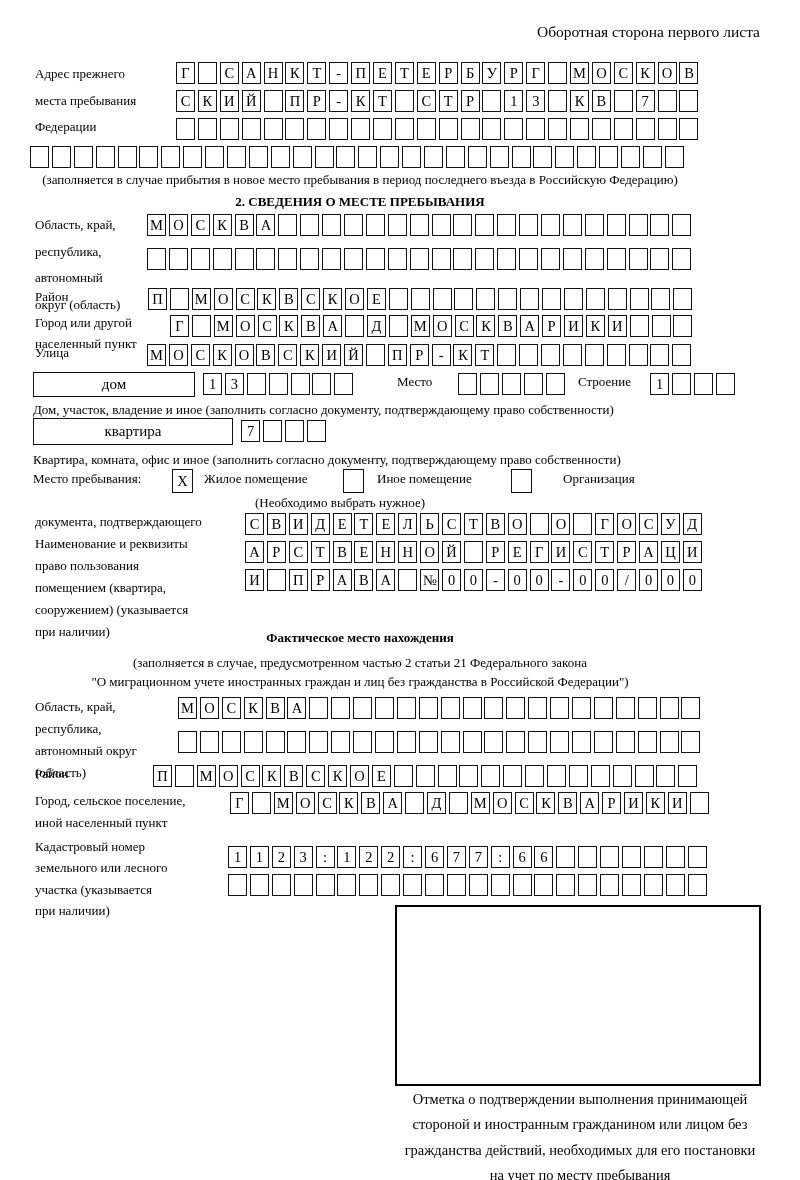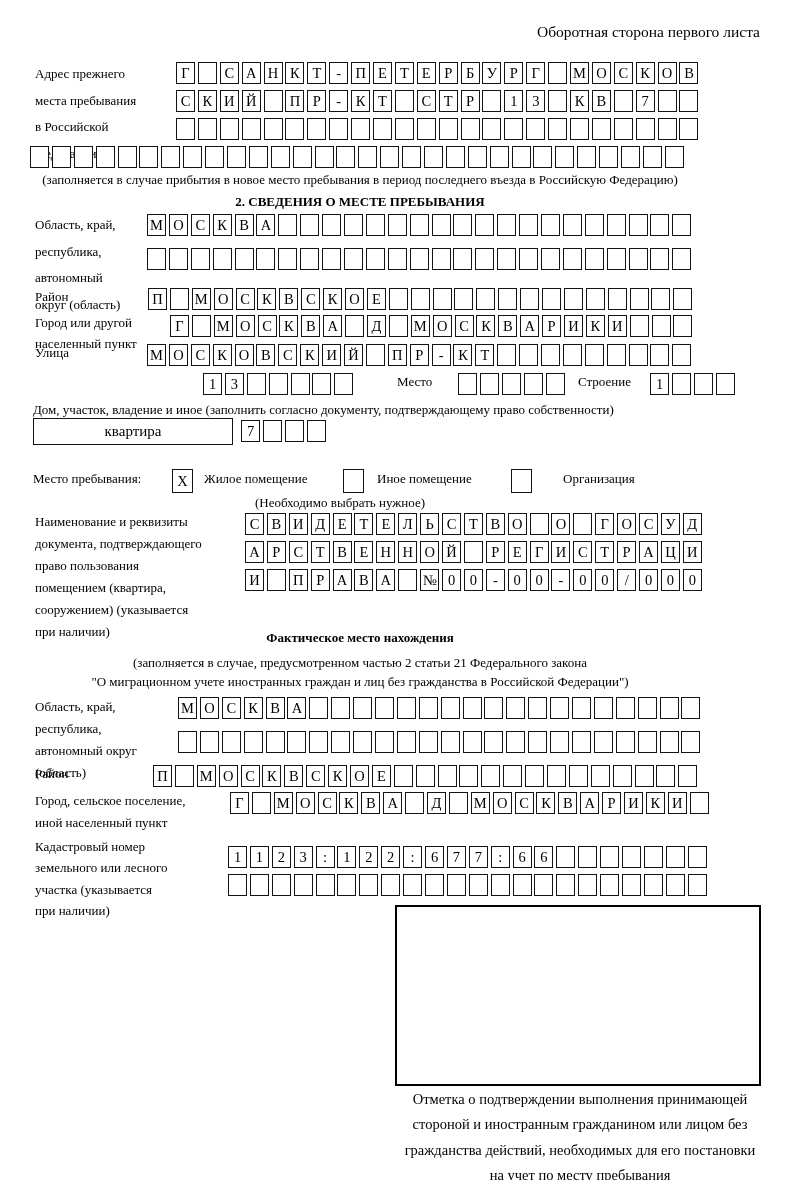--- a/index.html
+++ b/index.html
@@ -33,21 +33,20 @@
 </head>
 <body>
 
 <div class="sheet">
 
   <div class="abs note" style="top:23px;left:0;width:760px;text-align:right;">Оборотная сторона первого листа</div>
 
   <div class="abs lbl lh26" style="top:61px;left:35px;width:150px;">
     <div>Адрес прежнего</div>
     <div>места пребывания</div>
-    <div>в Российской</div>
     <div>Федерации</div>
   </div>
   <div class="boxrow" style="top:62px;left:176px;">
       <span class="box">Г</span>
       <span class="box"></span>
       <span class="box">С</span>
       <span class="box">А</span>
       <span class="box">Н</span>
       <span class="box">К</span>
       <span class="box">Т</span>
@@ -300,20 +299,21 @@
       <span class="box"></span>
       <span class="box"></span>
       <span class="box"></span>
       <span class="box"></span>
       <span class="box"></span>
       <span class="box"></span>
       <span class="box"></span>
       <span class="box"></span>
     </div>
 
+  <div class="widebox" style="top:372px;left:33px;width:160px;height:23px;">дом</div>
   <div class="boxrow" style="top:373px;left:203px;">
       <span class="box">1</span>
       <span class="box">3</span>
       <span class="box"></span>
       <span class="box"></span>
       <span class="box"></span>
       <span class="box"></span>
       <span class="box"></span>
     </div>
   <div class="abs lbl" style="top:374px;left:397px;">Место</div>
@@ -333,39 +333,40 @@
     </div>
   <div class="abs cap" style="top:402px;left:33px;width:740px;">Дом, участок, владение и иное (заполнить согласно документу, подтверждающему право собственности)</div>
 
   <div class="widebox" style="top:418px;left:33px;width:198px;height:25px;">квартира</div>
   <div class="boxrow" style="top:420px;left:241px;">
       <span class="box">7</span>
       <span class="box"></span>
       <span class="box"></span>
       <span class="box"></span>
     </div>
+  <div class="abs cap" style="top:452px;left:33px;width:740px;">Квартира, комната, офис и иное (заполнить согласно документу, подтверждающему право собственности)</div>
 
   <div class="abs lbl" style="top:471px;left:33px;">Место пребывания:</div>
   <div class="boxrow stay" style="top:469px;left:172px;">
       <span class="box">X</span>
     </div>
   <div class="abs lbl" style="top:471px;left:204px;">Жилое помещение</div>
   <div class="boxrow stay" style="top:469px;left:343px;">
       <span class="box"></span>
     </div>
   <div class="abs lbl" style="top:471px;left:377px;">Иное помещение</div>
   <div class="boxrow stay" style="top:469px;left:511px;">
       <span class="box"></span>
     </div>
   <div class="abs lbl" style="top:471px;left:563px;">Организация</div>
   <div class="abs cap" style="top:495px;left:240px;width:200px;text-align:center;">(Необходимо выбрать нужное)</div>
 
   <div class="abs lbl lh22" style="top:511px;left:35px;width:210px;">
+    <div>документа, подтверждающего</div>
     <div>Наименование и реквизиты</div>
-    <div>документа, подтверждающего</div>
     <div>право пользования</div>
     <div>помещением (квартира,</div>
     <div>сооружением) (указывается</div>
     <div>при наличии)</div>
   </div>
   <div class="boxrow" style="top:513px;left:245px;">
       <span class="box">С</span>
       <span class="box">В</span>
       <span class="box">И</span>
       <span class="box">Д</span>

